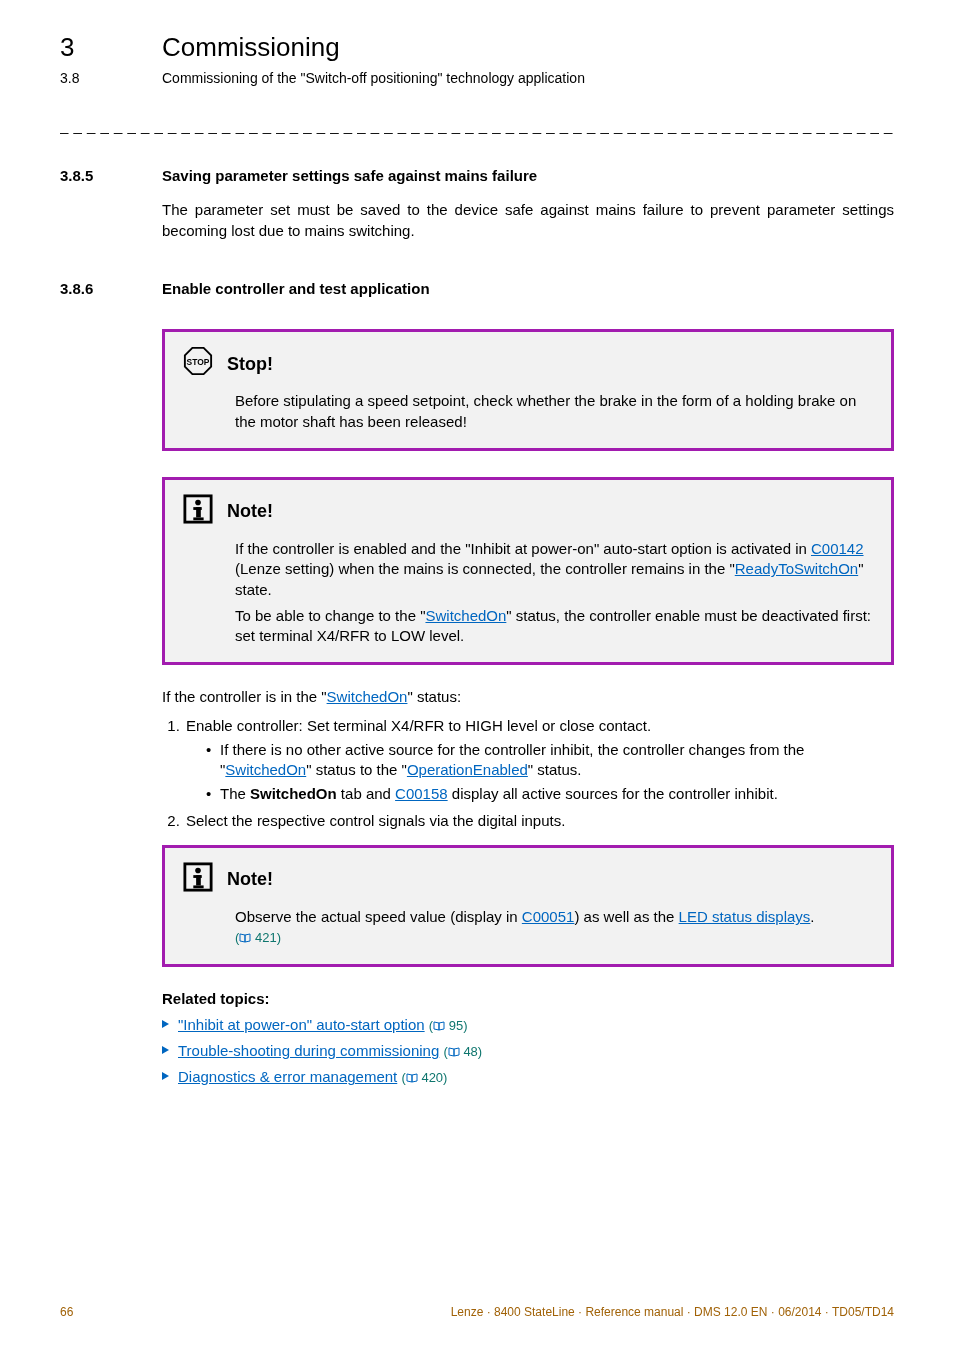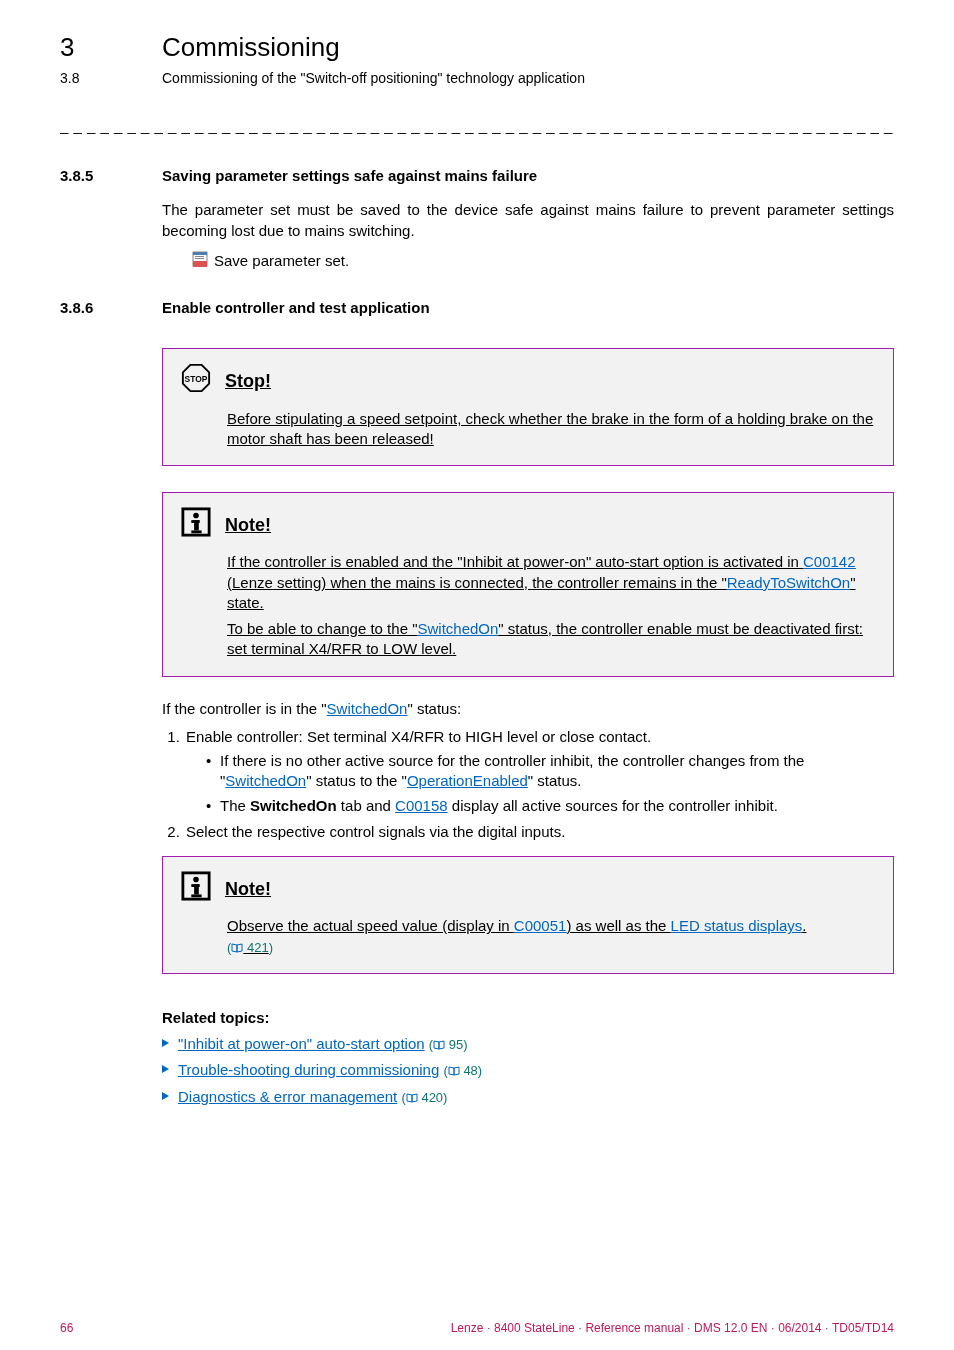--- a/index.html
+++ b/index.html
@@ -84,26 +84,25 @@
     margin-top: 10px;
     margin-left: 30px;
   }
   .save-icon {
     width: 16px;
     height: 16px;
     margin-right: 6px;
     flex-shrink: 0;
   }
   .callout {
-    border: 1px solid #a21caf;
+    border: 3px solid #a21caf;
     background: #f2f2f2;
     padding: 14px 18px 16px 18px;
     margin-top: 18px;
     position: relative;
-    text-decoration: underline;
   }
   .callout-head {
     display: flex;
     align-items: center;
     gap: 14px;
   }
   .callout-icon {
     width: 30px;
     height: 30px;
     flex-shrink: 0;
@@ -111,21 +110,21 @@
   .callout-title {
     font-size: 18px;
     font-weight: 700;
     text-align: center;
   }
   .callout-body {
     margin-left: 44px;
     margin-top: 10px;
   }
   .callout-body p {
-    margin: 6px 0 0 2px;
+    margin: 6px 0 0 8px;
   }
   .link {
     color: #0066c0;
     text-decoration: underline;
   }
   ol.num {
     margin: 8px 0 0 0;
     padding-left: 22px;
   }
   ol.num > li {
@@ -143,21 +142,21 @@
     padding-left: 14px;
   }
   ul.bul > li::before {
     content: "•";
     position: absolute;
     left: 0;
     top: 0;
   }
   .related-title {
     font-weight: 700;
-    margin-top: 34px;
+    margin-top: 22px;
   }
   ul.tri {
     list-style: none;
     margin: 6px 0 0 0;
     padding: 0;
   }
   ul.tri > li {
     position: relative;
     padding-left: 16px;
     margin-top: 6px;
@@ -178,27 +177,27 @@
     font-size: 13px;
   }
   .book {
     display: inline-block;
     width: 12px;
     height: 10px;
     vertical-align: -1px;
   }
   .footer {
     position: absolute;
-    bottom: 14px;
+    bottom: 30px;
     left: 60px;
     right: 60px;
     display: flex;
     justify-content: space-between;
     font-size: 12px;
-    color: #be185d;
+    color: #a16207;
   }
 </style>
 </head>
 <body>
 
 <div class="page">
 
   <div class="header-row">
     <div class="chapter-number">3</div>
     <div class="chapter-title">Commissioning</div>
@@ -209,35 +208,23 @@
   </div>
 
   <div class="dash-line">_ _ _ _ _ _ _ _ _ _ _ _ _ _ _ _ _ _ _ _ _ _ _ _ _ _ _ _ _ _ _ _ _ _ _ _ _ _ _ _ _ _ _ _ _ _ _ _ _ _ _ _ _ _ _ _ _ _ _ _ _ _ _ _</div>
 
   <div class="sec-row" style="margin-top:30px;">
     <div class="sec-num">3.8.5</div>
     <div class="sec-title">Saving parameter settings safe against mains failure</div>
   </div>
   <div class="body-col">
     <p class="body-p">The parameter set must be saved to the device safe against mains failure to prevent parameter settings becoming lost due to mains switching.</p>
-    <div class="indent-icon-row">
-      <span>
-        <svg class="save-icon" viewBox="0 0 16 16">
-          <rect x="1" y="1" width="14" height="14" fill="#fff" stroke="#666" stroke-width="0.8"></rect>
-          <rect x="1" y="1" width="14" height="3" fill="#4a7fb0"></rect>
-          <rect x="1" y="10" width="14" height="6" fill="#d9534f"></rect>
-          <rect x="3" y="5" width="9" height="1" fill="#888"></rect>
-          <rect x="3" y="7" width="9" height="1" fill="#888"></rect>
-        </svg>
-      </span>
-      <span>Save parameter set.</span>
-    </div>
-  </div>
-
-  <div class="sec-row" style="margin-top:26px;">
+  </div>
+
+  <div class="sec-row" style="margin-top:38px;">
     <div class="sec-num">3.8.6</div>
     <div class="sec-title">Enable controller and test application</div>
   </div>
 
   <div class="body-col">
 
     <div class="callout" style="margin-top:30px;">
       <div class="callout-head">
         <span>
           <svg class="callout-icon" viewBox="0 0 32 32">

